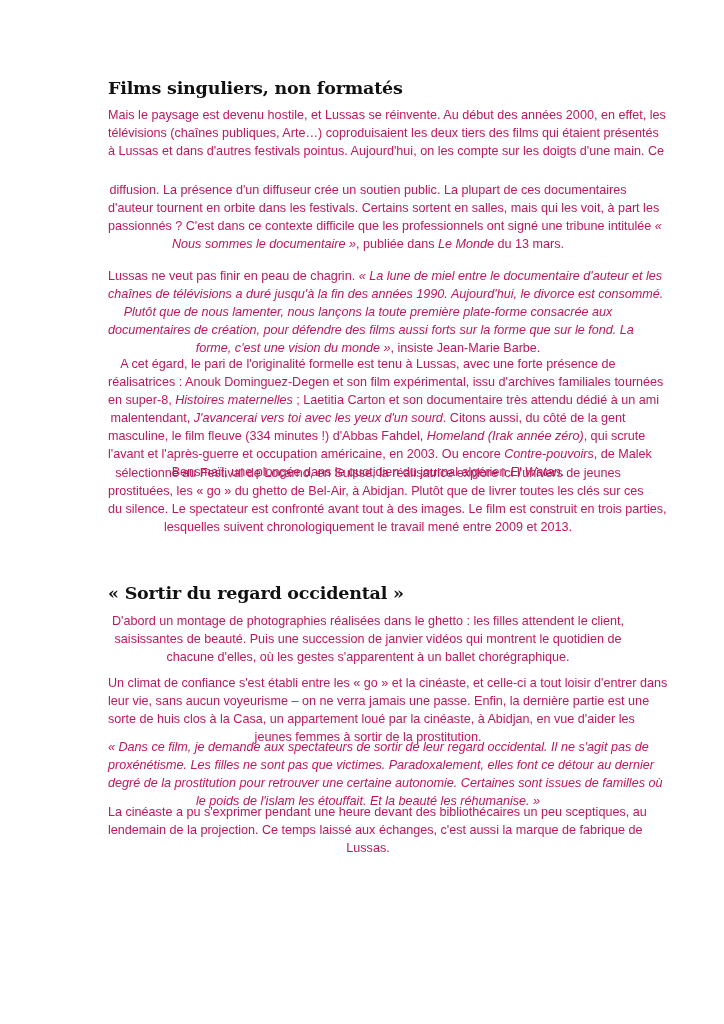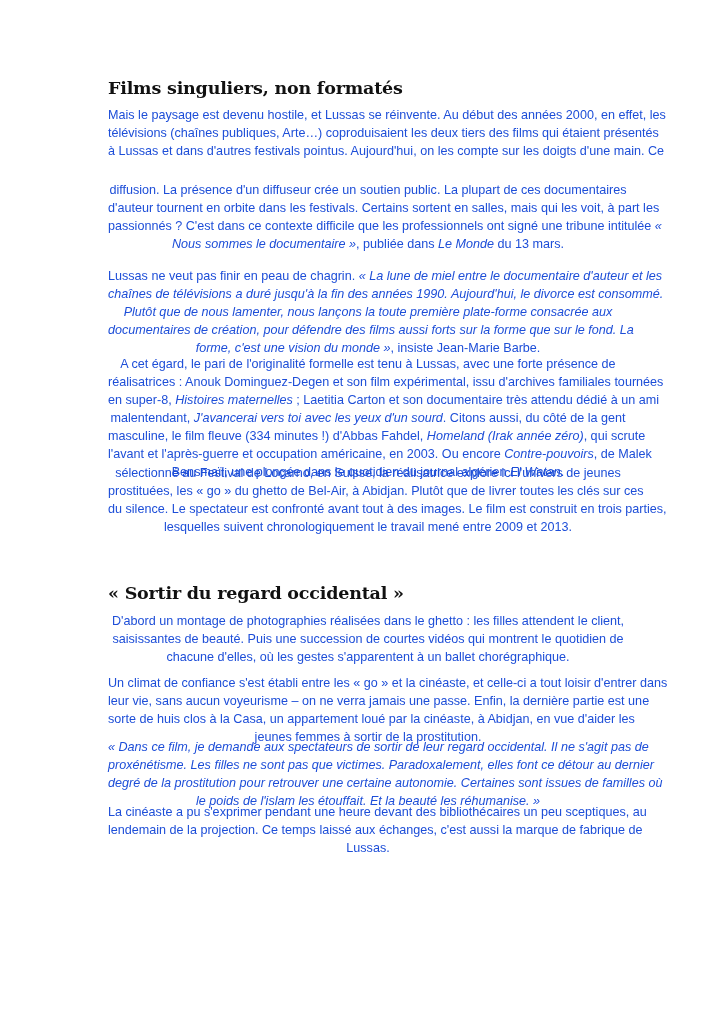--- a/index.html
+++ b/index.html
@@ -7,21 +7,21 @@
   .page { position: absolute; left: 0; top: 8px; width: 724px; height: 1024px; background: #fff; text-align: center; }
   .h {
     position: absolute; left: 108px;
     font-family: "DejaVu Serif", "Liberation Serif", serif;
     font-weight: bold; font-size: 17.5px; color: #111; letter-spacing: -0.2px;
     white-space: nowrap; margin: 0;
   }
   .p {
     position: absolute; left: 108px; width: 520px;
     font-family: "Liberation Sans", sans-serif;
-    font-size: 12.6px; line-height: 18px; color: #1d4ed8; margin: 0;
+    font-size: 12.6px; line-height: 18px; color: #be185d; margin: 0;
   }
   .line { display: block; white-space: nowrap; }
   .it { font-style: italic; }
 </style>
 </head>
 <body>
 
 <div class="page">
 
   <h2 class="h" style="top:70px">Films singuliers, non formatés</h2>
@@ -57,21 +57,21 @@
       <span class="line"><span>sélectionné au Festival de Locarno, en Suisse, la réalisatrice explore ici l'univers de jeunes</span></span>
       <span class="line"><span>prostituées, les « go » du ghetto de Bel-Air, à Abidjan. Plutôt que de livrer toutes les clés sur ces</span></span>
       <span class="line"><span>du silence. Le spectateur est confronté avant tout à des images. Le film est construit en trois parties,</span></span>
       <span class="line"><span>lesquelles suivent chronologiquement le travail mené entre 2009 et 2013.</span></span>
     </div>
 
   <h2 class="h" style="top:575px">« Sortir du regard occidental »</h2>
 
   <div class="p" style="top:604px">
       <span class="line"><span>D'abord un montage de photographies réalisées dans le ghetto : les filles attendent le client,</span></span>
-      <span class="line"><span>saisissantes de beauté. Puis une succession de courtes vidéos qui montrent le quotidien de</span></span>
+      <span class="line"><span>saisissantes de beauté. Puis une succession de janvier vidéos qui montrent le quotidien de</span></span>
       <span class="line"><span>chacune d'elles, où les gestes s'apparentent à un ballet chorégraphique.</span></span>
     </div>
   <div class="p" style="top:666px">
       <span class="line"><span>Un climat de confiance s'est établi entre les « go » et la cinéaste, et celle-ci a tout loisir d'entrer dans</span></span>
       <span class="line"><span>leur vie, sans aucun voyeurisme – on ne verra jamais une passe. Enfin, la dernière partie est une</span></span>
       <span class="line"><span>sorte de huis clos à la Casa, un appartement loué par la cinéaste, à Abidjan, en vue d'aider les</span></span>
       <span class="line"><span>jeunes femmes à sortir de la prostitution.</span></span>
     </div>
   <div class="p" style="top:730px">
       <span class="line"><span class="it">« Dans ce film, je demande aux spectateurs de sortir de leur regard occidental. Il ne s'agit pas de</span></span>

